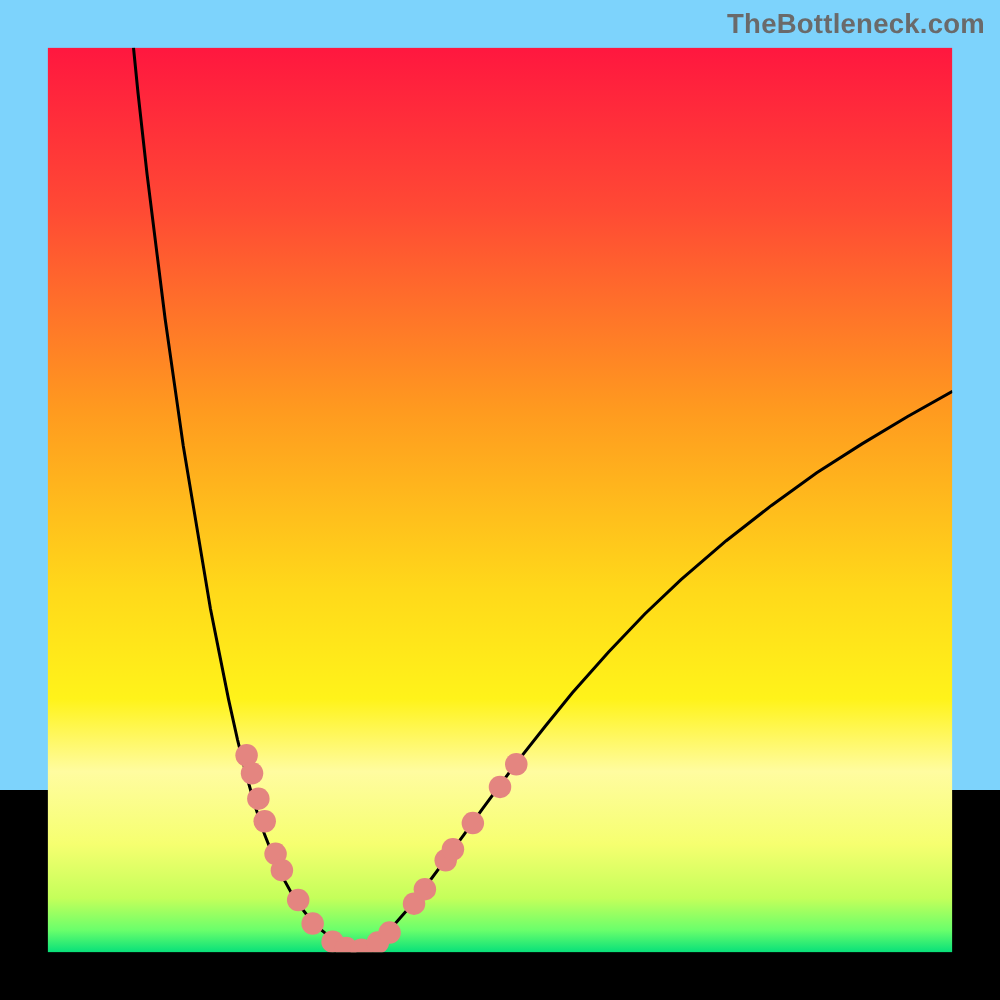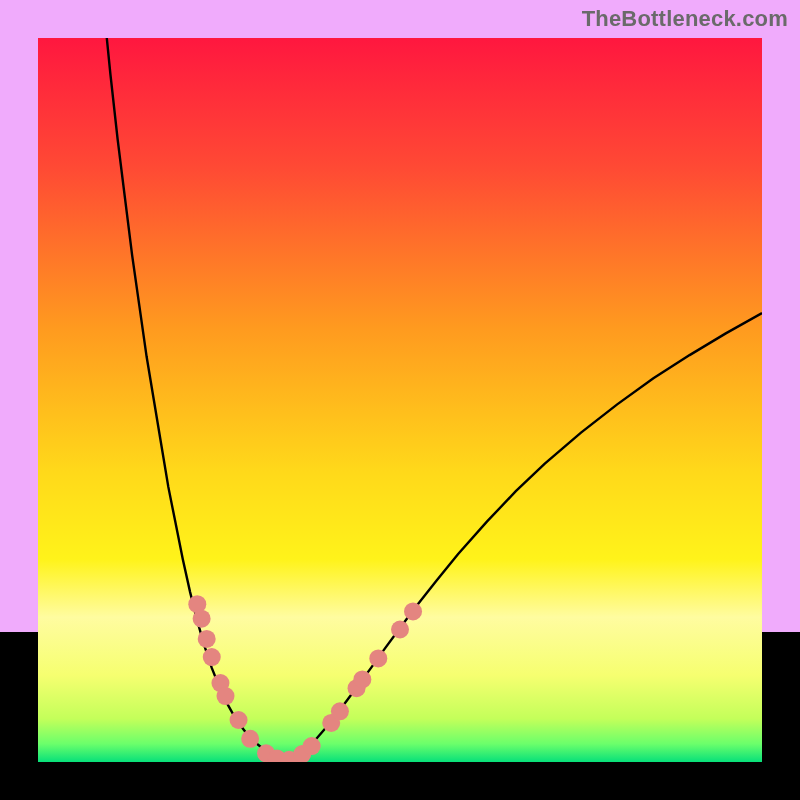--- a/index.html
+++ b/index.html
@@ -8,21 +8,21 @@
     width: 800px;
     height: 800px;
     background: #000;
     overflow: hidden;
     font-family: Arial, Helvetica, sans-serif;
   }
   .frame {
     position: absolute;
     left: 0; top: 0;
     width: 800px; height: 632px;
-    background: #f0abfc;
+    background: #7dd3fc;
   }
   .plot {
     position: absolute;
     left: 38px;
     top: 38px;
     width: 724px;
     height: 724px;
     overflow: hidden;
   }
   .watermark {

